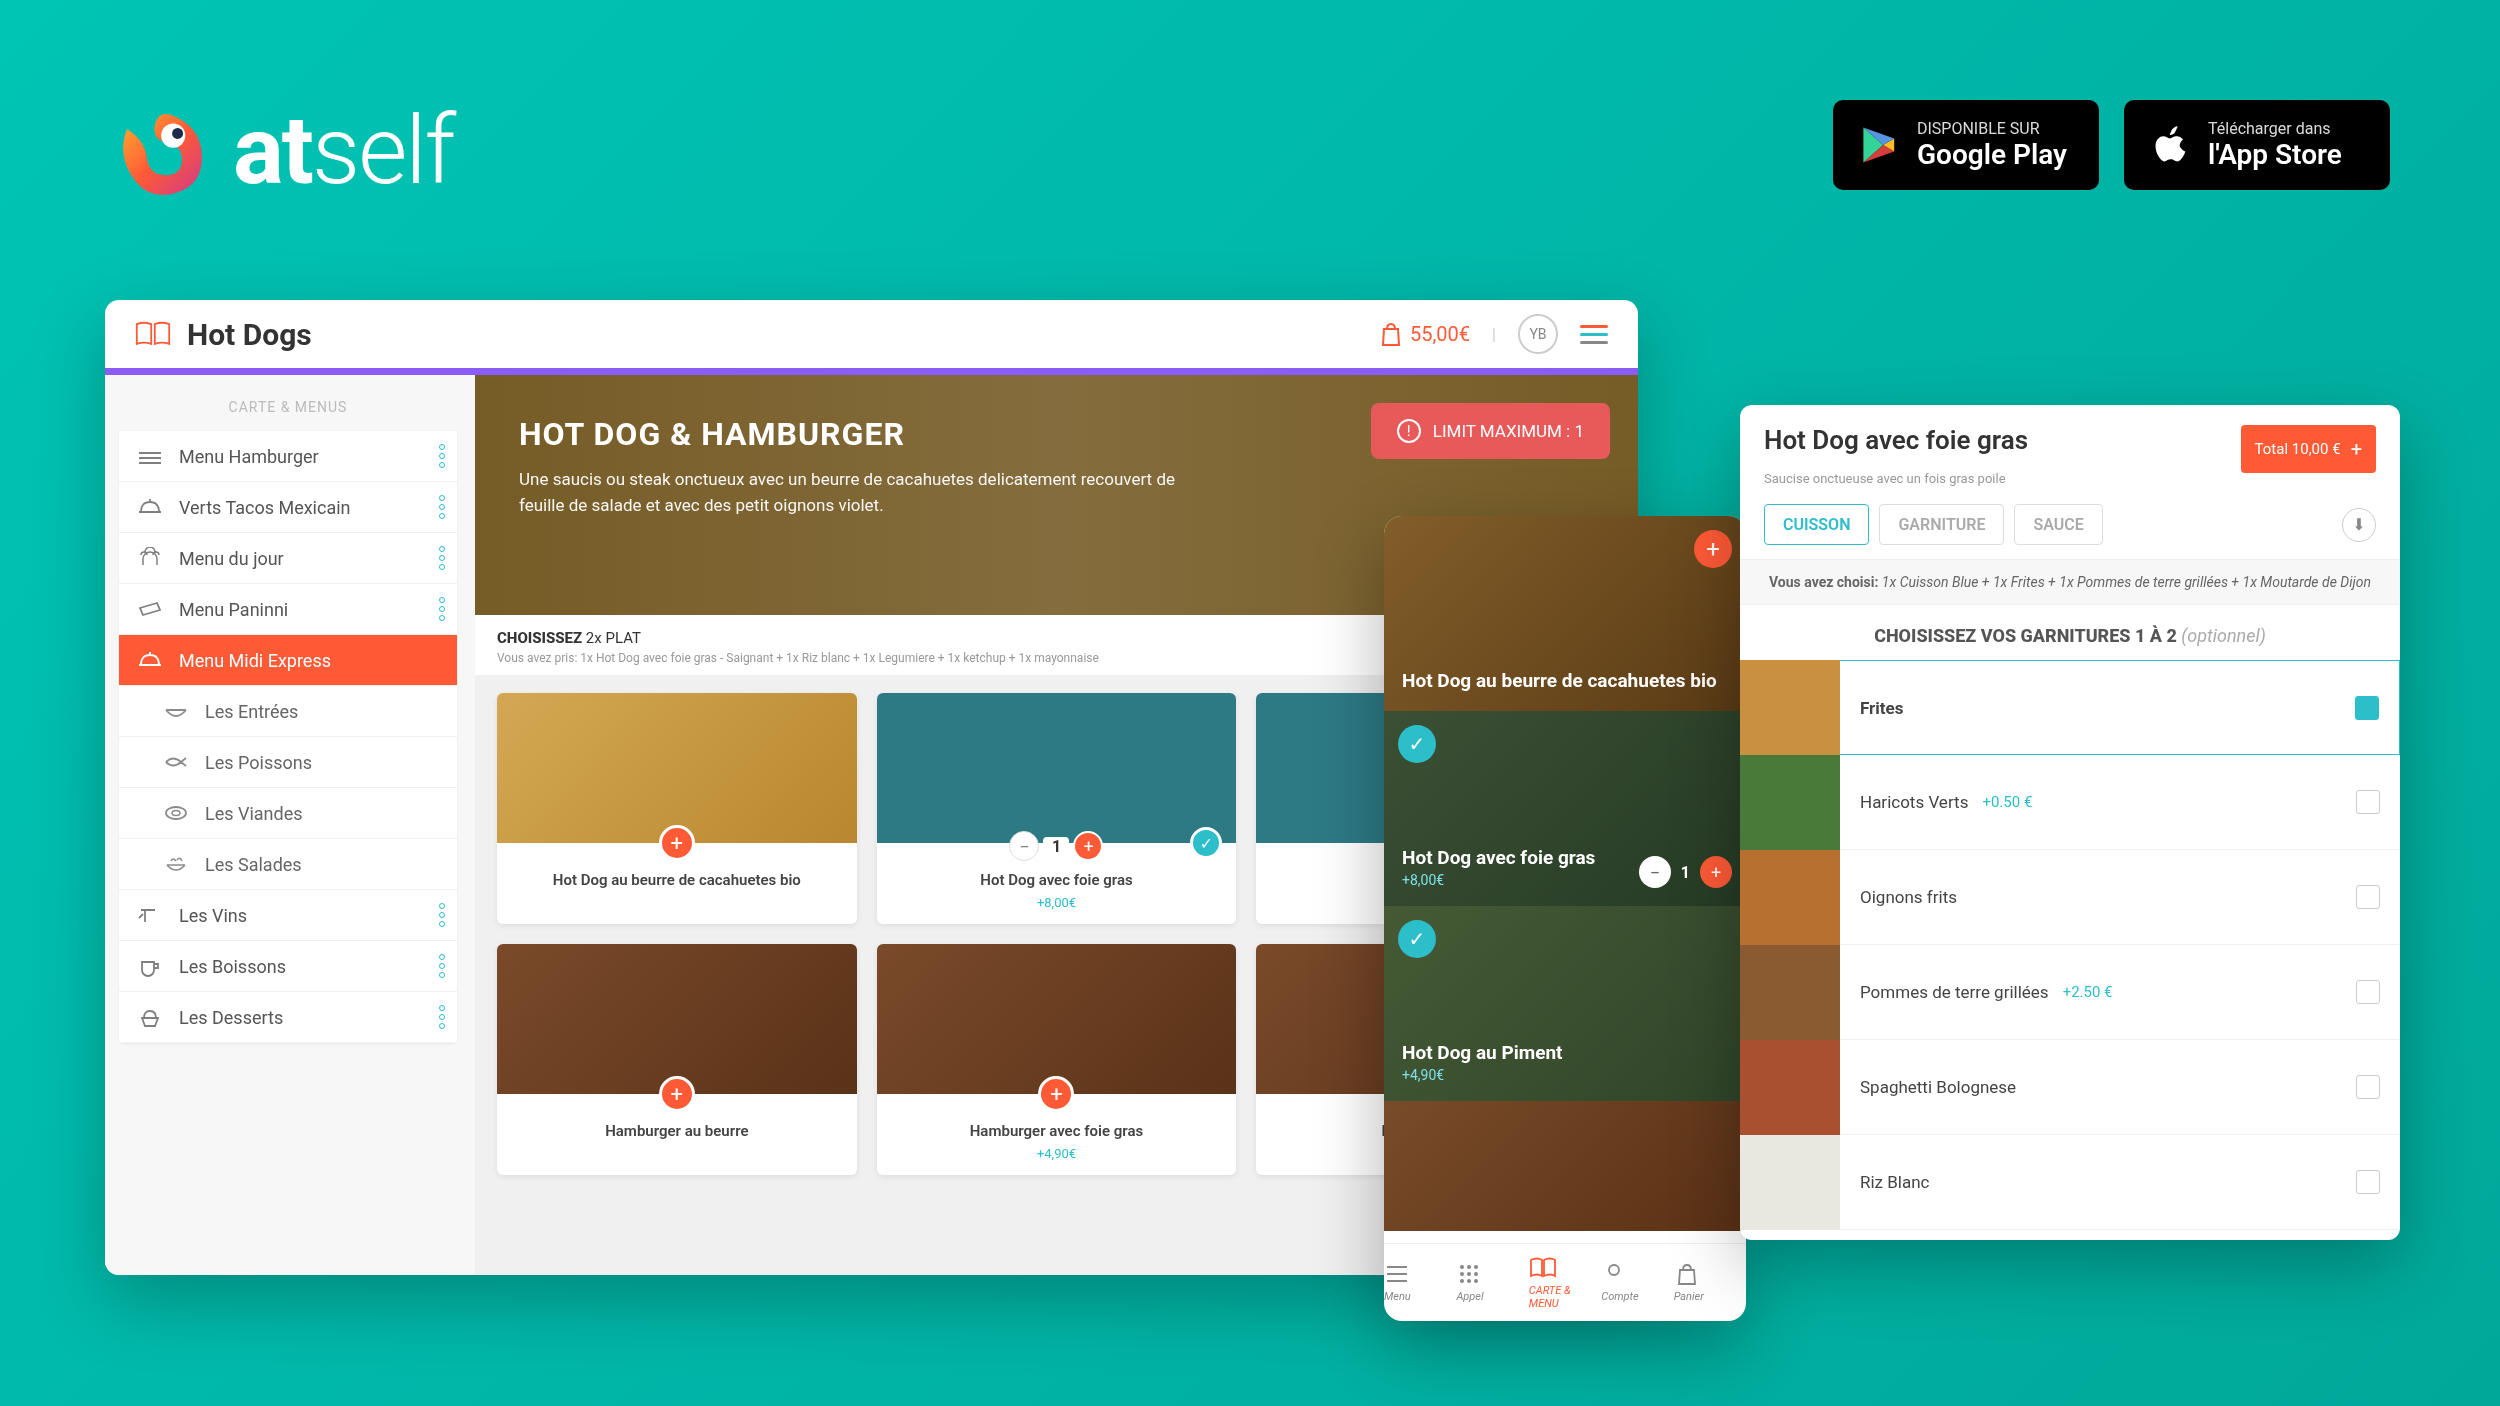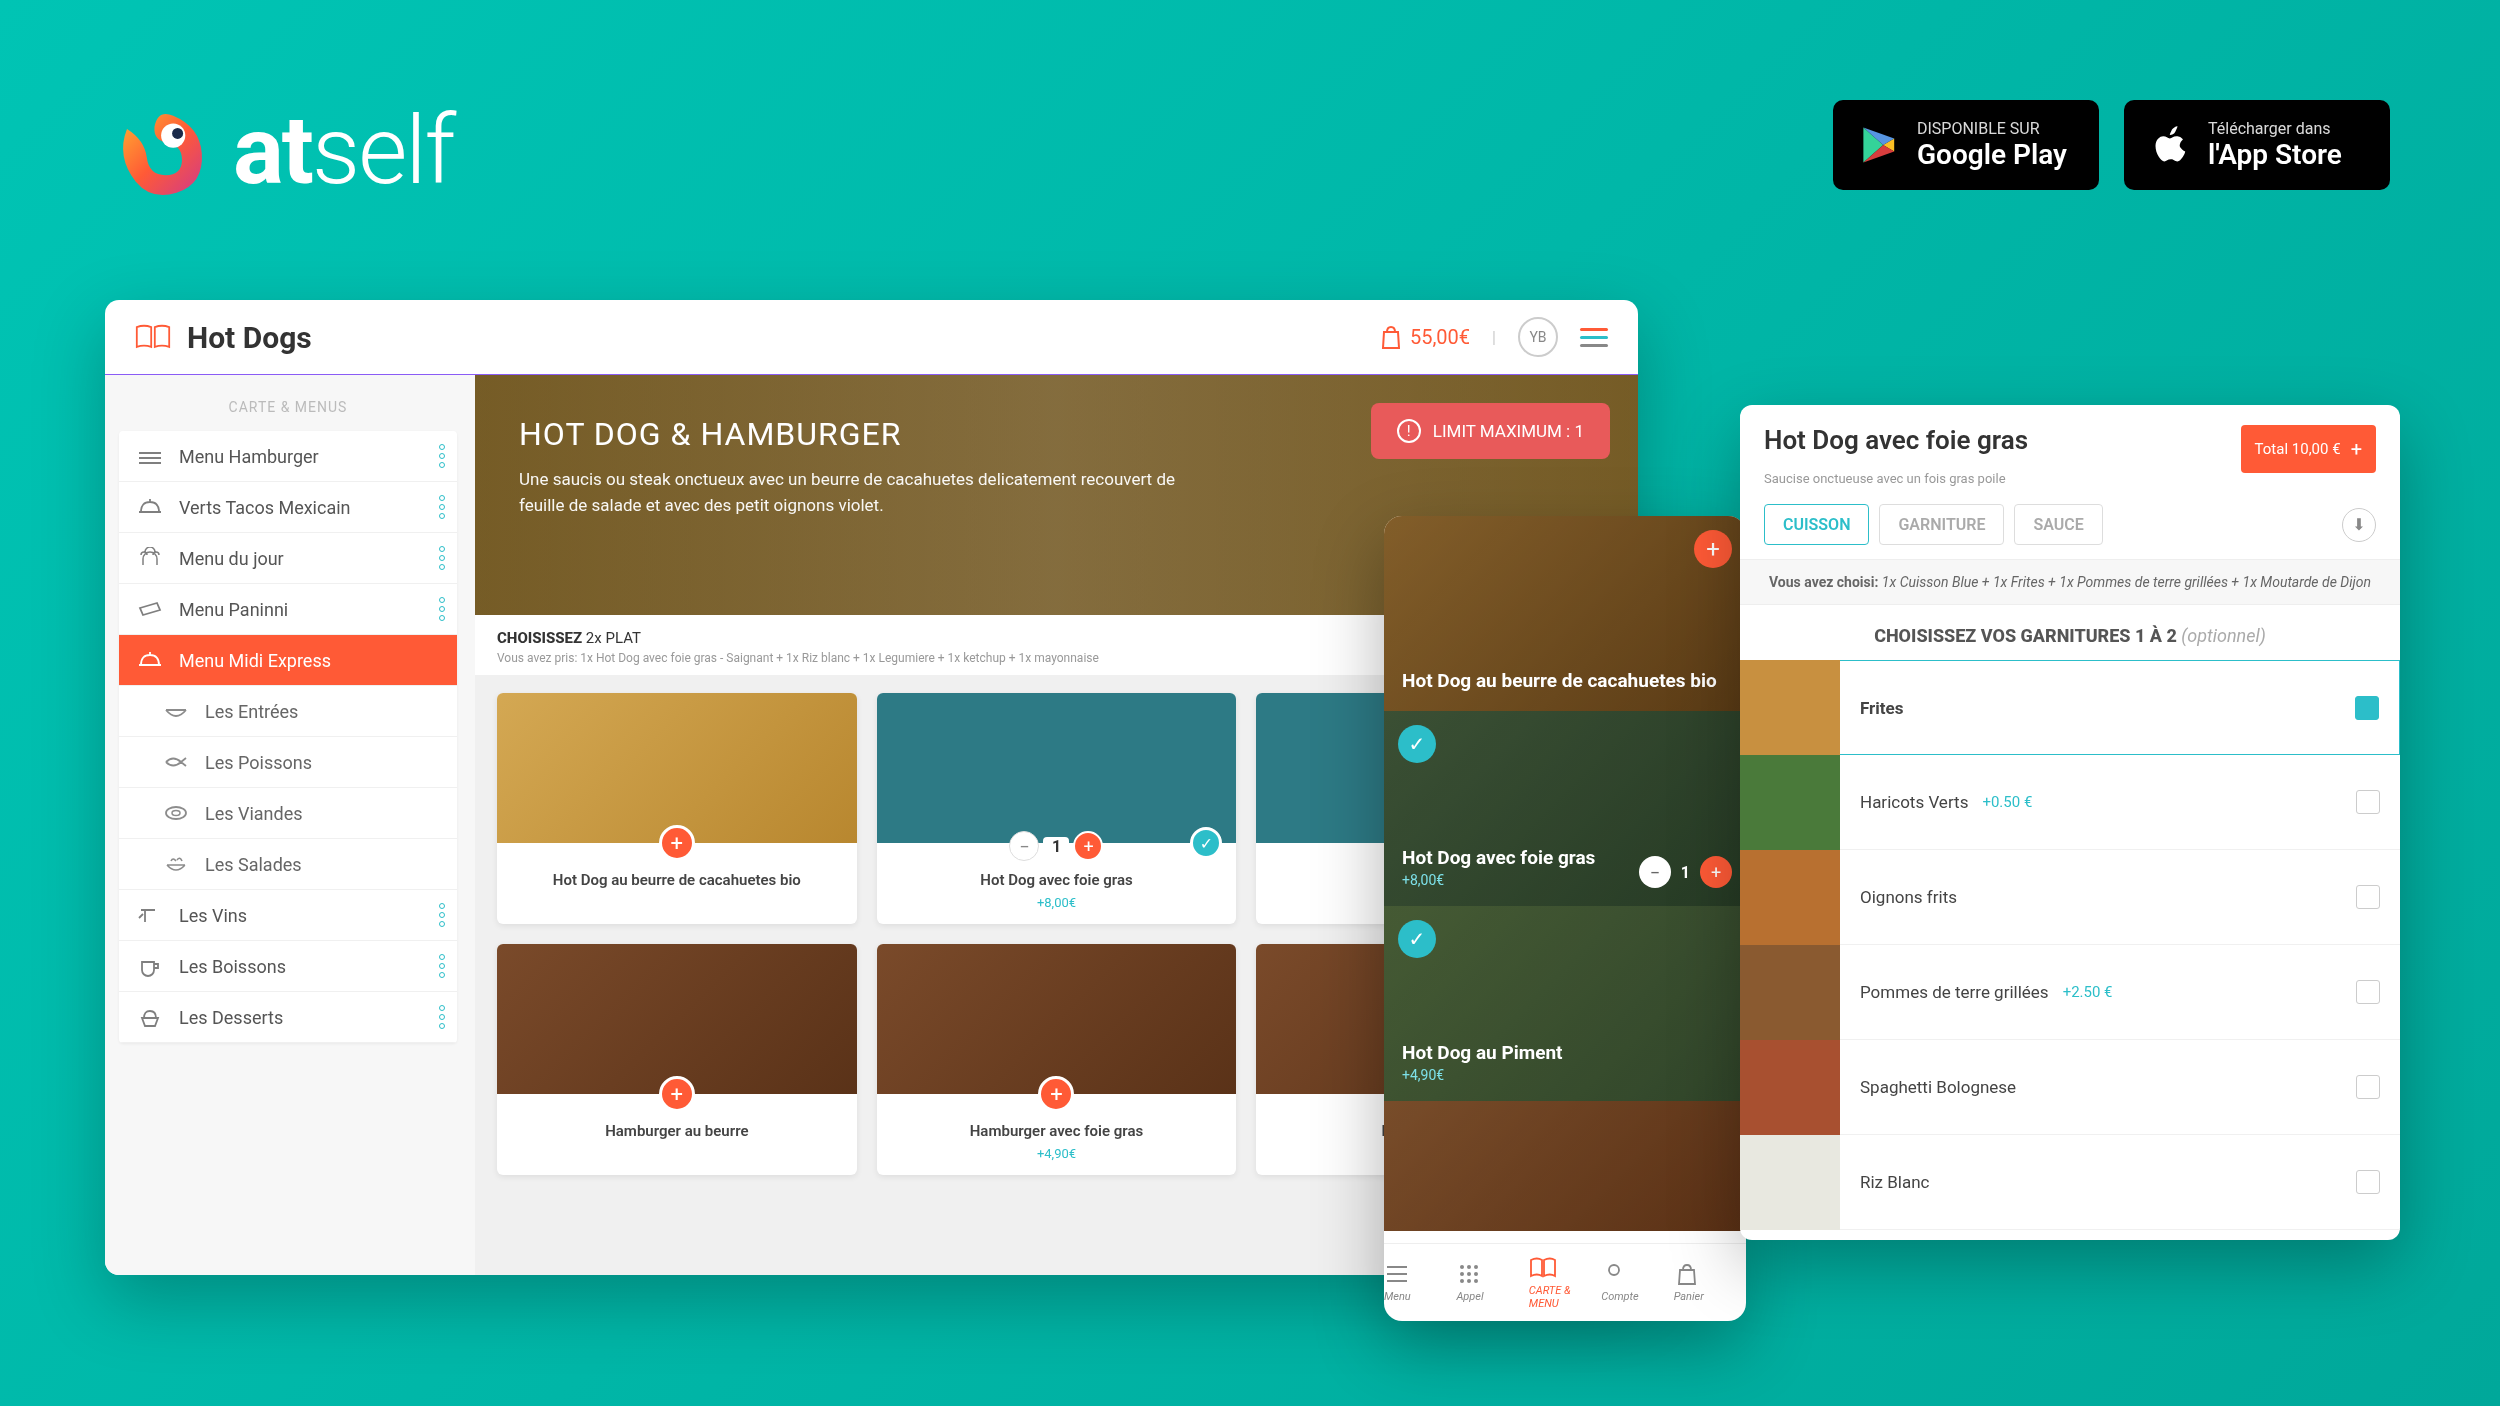--- a/index.html
+++ b/index.html
@@ -16,21 +16,21 @@
 .store-badge { background:#000; border-radius:10px; padding:16px 26px; display:flex; align-items:center; gap:14px; color:#fff; width:266px; height:90px;}
 .store-badge .tiny { font-size: 16px; opacity:.85; }
 .store-badge .big { font-size: 28px; font-weight: 600; }
 .store-ico { width: 44px; height: 44px; }
 
 
 .win-main {
   position:absolute; top:300px; left:105px; width:1533px; height:975px;
   background:#fff; border-radius:14px; box-shadow:0 25px 70px rgba(0,0,0,.25); overflow:hidden;
 }
-.wm-top { height:75px; display:flex; align-items:center; padding:0 30px; border-bottom:1px solid #8b5cf6; }
+.wm-top { height:75px; display:flex; align-items:center; padding:0 30px; border-bottom:7px solid #8b5cf6; }
 .wm-top .book-ico { width:36px; height:28px; color:#ff5a36; margin-right:16px;}
 .wm-top .title { font-size:30px; font-weight:700; color:#333; }
 .wm-top-right { margin-left:auto; display:flex; align-items:center; gap:22px; }
 .cart-wrap { display:flex; align-items:center; gap:8px; color:#ff5a36; font-size:20px;}
 .avatar-badge { width:40px; height:40px; border:2px solid #ccc; border-radius:50%; display:flex; align-items:center; justify-content:center; font-size:14px; color:#888;}
 .burger-ico { display:flex; flex-direction:column; gap:5px; }
 .burger-ico span { width:28px; height:3px; border-radius:2px;}
 .burger-ico span:nth-child(1){background:#ff5a36;}
 .burger-ico span:nth-child(2){background:#2cbec9;}
 .burger-ico span:nth-child(3){background:#888;}
@@ -42,21 +42,21 @@
 .sb-item { display:flex; align-items:center; gap:16px; padding:14px 18px; border-bottom:1px solid #f0f0f0; font-size:18px; color:#555; position:relative; cursor:pointer;}
 .sb-item.active { background:#ff5a36; color:#fff; }
 .sb-item.sub { padding-left:44px; color:#666;}
 .sb-ico { width:26px; height:22px; flex-shrink:0; opacity:.75;}
 .sb-item.active .sb-ico{opacity:1;}
 .sb-dots { position:absolute; right:12px; display:flex; flex-direction:column; gap:3px;}
 .sb-dots i{width:6px;height:6px;border:1.5px solid #2cbec9;border-radius:50%;}
 
 .main-area { flex:1; background:#f0f0f0; overflow:hidden; position:relative;}
 .hero { height:240px; background:linear-gradient(rgba(50,40,20,.55),rgba(50,40,20,.55)), linear-gradient(90deg,#c89b3c,#e8c070,#c89b3c); padding:40px 44px; color:#fff; position:relative;}
-.hero h2 { font-size:32px; font-weight:400; letter-spacing:1px; margin-bottom:14px;}
+.hero h2 { font-size:32px; font-weight:700; letter-spacing:1px; margin-bottom:14px;}
 .hero p { font-size:17px; max-width:700px; line-height:1.5; opacity:.95;}
 .limit-badge { position:absolute; top:28px; right:28px; background:#e85a5a; color:#fff; padding:16px 26px; border-radius:8px; font-size:17px; display:flex; align-items:center; gap:12px;}
 .limit-badge .circ{width:24px;height:24px;border:2px solid #fff;border-radius:50%;display:flex;align-items:center;justify-content:center;font-size:15px;}
 
 .choose-bar { background:#fff; padding:14px 22px 10px; }
 .choose-bar .t1 { font-size:15px; color:#333;}
 .choose-bar .t1 b{font-weight:800;}
 .choose-bar .t2 { font-size:12px; color:#999; margin-top:4px;}
 
 .grid { display:grid; grid-template-columns:repeat(3, 1fr); gap:20px; padding:18px 22px;}

